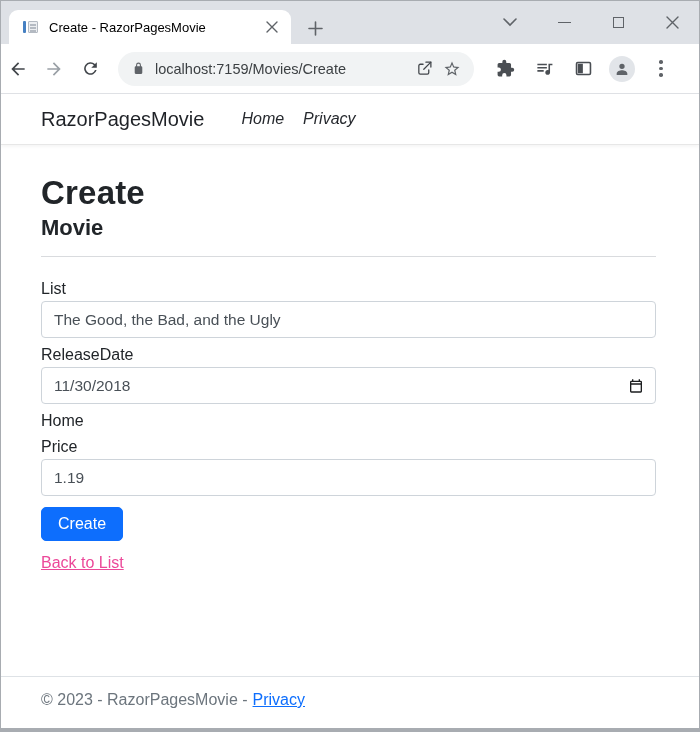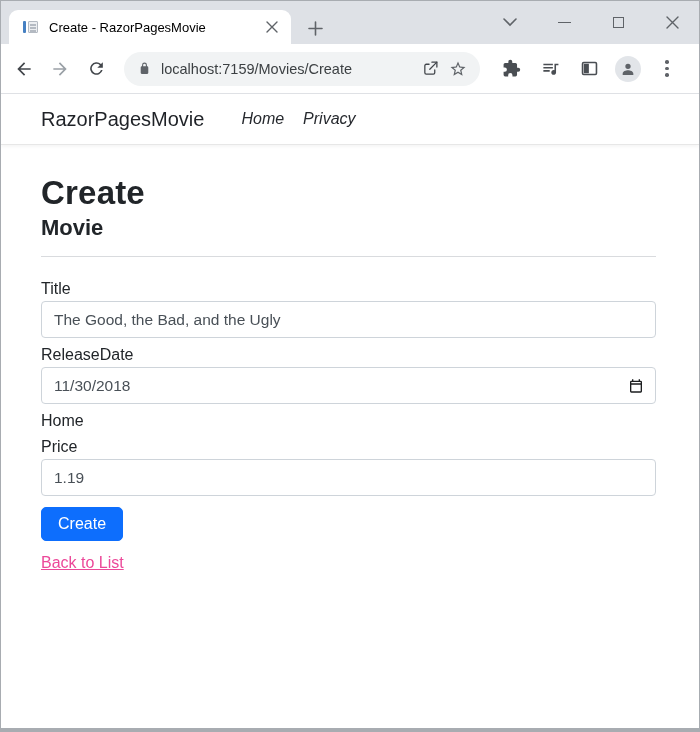--- a/index.html
+++ b/index.html
@@ -32,21 +32,21 @@
     position:absolute; right:12px; top:0; height:43px;
     display:flex; align-items:center; gap:24px;
   }
   .win-btn{ width:30px; height:30px; display:flex; align-items:center; justify-content:center; cursor:pointer; }
   .maximize-box{ width:11px; height:11px; border:1.5px solid #5f6368; }
   .min-bar{ width:13px; height:1.5px; background:#5f6368; }
 
   
   .toolbar{
     height:50px; background:#fff; border-bottom:1px solid #dfe1e5;
-    display:flex; align-items:center; padding:0 10px 0 7px; gap:4px; flex:0 0 auto;
+    display:flex; align-items:center; padding:0 10px 0 1px; gap:4px; flex:0 0 auto;
   }
   .nav-btn{ width:32px; height:32px; border-radius:50%; display:flex; align-items:center; justify-content:center; cursor:pointer; flex:0 0 auto; }
   .omnibox{
     flex:0 0 auto; width:356px; height:34px; margin-left:8px; background:#f1f3f4; border-radius:17px;
     display:flex; align-items:center; padding:0 8px 0 14px;
   }
   .omnibox .url{ flex:1 1 auto; margin-left:10px; font-size:14.5px; color:#3c4043; white-space:nowrap; overflow:hidden; }
   .pill-btn{ width:28px; height:28px; border-radius:50%; display:flex; align-items:center; justify-content:center; cursor:pointer; flex:0 0 auto; }
   .toolbar-right{ display:flex; align-items:center; gap:13px; margin-left:14px; }
   .tb-icon{ width:26px; height:26px; display:flex; align-items:center; justify-content:center; cursor:pointer; flex:0 0 auto; }
@@ -212,21 +212,21 @@
       </div>
     </div>
 
     <div class="content">
       <h1 class="page-title">Create</h1>
       <h2 class="page-subtitle">Movie</h2>
       <hr class="rule">
 
       <form>
         <div class="field">
-          <label>Title</label>
+          <label>List</label>
           <input class="text-input" type="text" value="The Good, the Bad, and the Ugly" style="">
         </div>
 
         <div class="field">
           <label>ReleaseDate</label>
           <div class="date-wrap">
             <input class="text-input" type="text" value="11/30/2018" style="">
             <span class="cal-icon">
               <svg width="16" height="16" viewBox="0 0 24 24">
                   <path d="M19 4h-1V2h-2v2H8V2H6v2H5a2 2 0 0 0-2 2v14a2 2 0 0 0 2 2h14a2 2 0 0 0 2-2V6a2 2 0 0 0-2-2zm0 16H5V10h14v10zm0-12H5V6h14v2z" fill="#1b1d1f"></path>
@@ -243,15 +243,18 @@
           <label>Price</label>
           <input class="text-input" type="text" value="1.19" style="">
         </div>
 
         <button class="btn-primary" type="submit">Create</button>
       </form>
 
       <a class="back-link">Back to List</a>
     </div>
 
+    <div class="site-footer">
+      <span>© 2023 - RazorPagesMovie -</span><a class="footer-privacy">Privacy</a>
+    </div>
 
   </div>
 </div>
 
 </body></html>

